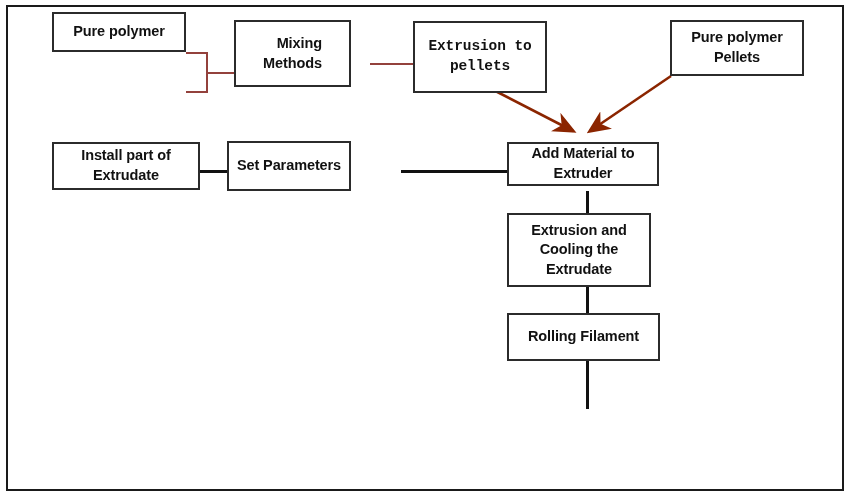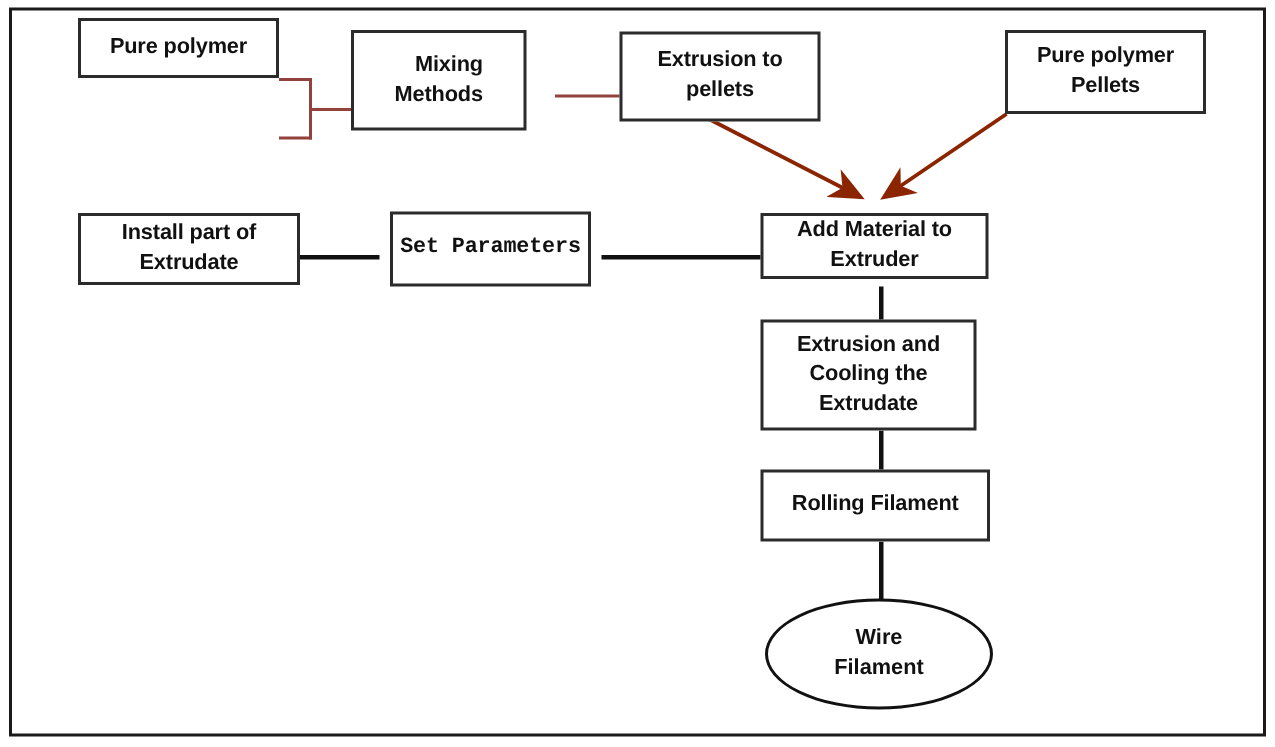--- a/index.html
+++ b/index.html
@@ -118,58 +118,54 @@
     <div class="node-box" style="left:44px; top:5px; width:134px; height:40px;">
       <span class="node-label">Pure polymer</span>
     </div>
 
 
     <div class="node-box" style="left:226px; top:13px; width:117px; height:67px;text-align:right;">
       <span class="node-label">Mixing
 Methods</span>
     </div>
 
-    <div class="node-box" style="left:405px; top:14px; width:134px; height:60px;">
+    <div class="node-box" style="left:405px; top:14px; width:134px; height:72px;font-family:Liberation Mono, monospace;">
       <span class="node-label">Extrusion to
 pellets</span>
     </div>
 
     <div class="node-box" style="left:662px; top:13px; width:134px; height:56px;">
       <span class="node-label">Pure polymer
 Pellets</span>
     </div>
 
     <div class="node-box" style="left:44px; top:135px; width:148px; height:48px;">
       <span class="node-label">Install part of
 Extrudate</span>
     </div>
 
-    <div class="node-box" style="left:252px; top:134px; width:134px; height:50px;font-family:Liberation Mono, monospace;">
+    <div class="node-box" style="left:219px; top:134px; width:124px; height:50px;">
       <span class="node-label">Set Parameters</span>
     </div>
 
     <div class="node-box" style="left:499px; top:135px; width:152px; height:44px;">
       <span class="node-label">Add Material to
 Extruder</span>
     </div>
 
     <div class="node-box" style="left:499px; top:206px; width:144px; height:74px;">
       <span class="node-label">Extrusion and
 Cooling the
 Extrudate</span>
     </div>
 
     <div class="node-box" style="left:499px; top:306px; width:153px; height:48px;">
       <span class="node-label">Rolling Filament</span>
     </div>
 
-    <div class="node-ellipse" style="left:502px; top:392px; width:152px; height:74px;">
-      <span class="node-label">Wire
-Filament</span>
-    </div>
 
   </div>
 
   <svg id="arrow-layer" viewBox="0 0 850 498" xmlns="http://www.w3.org/2000/svg">
     <defs>
       <marker id="arrowhead-red" markerWidth="9" markerHeight="8" refX="7.5" refY="4" orient="auto" markerUnits="strokeWidth">
         <path d="M0,0 L9,4 L0,8 L2.6,4 z" fill="#8B2500"></path>
       </marker>
     </defs>
     <line x1="470" y1="78" x2="573" y2="131" stroke="#8B2500" stroke-width="2.6" marker-end="url(#arrowhead-red)"></line>

